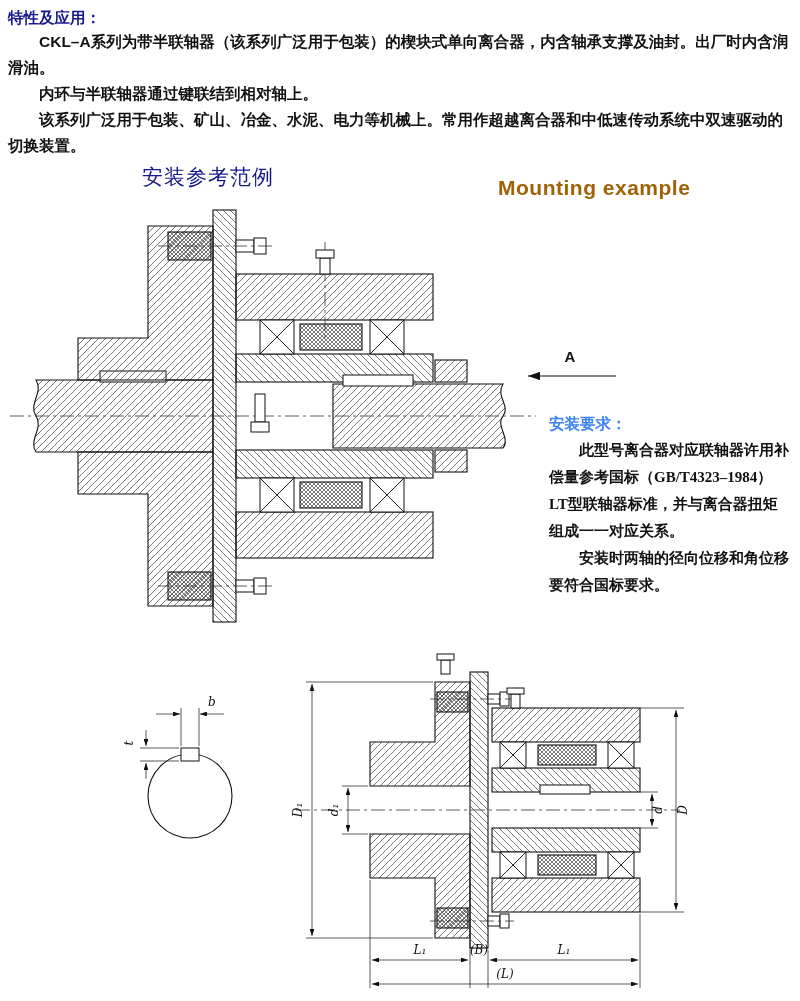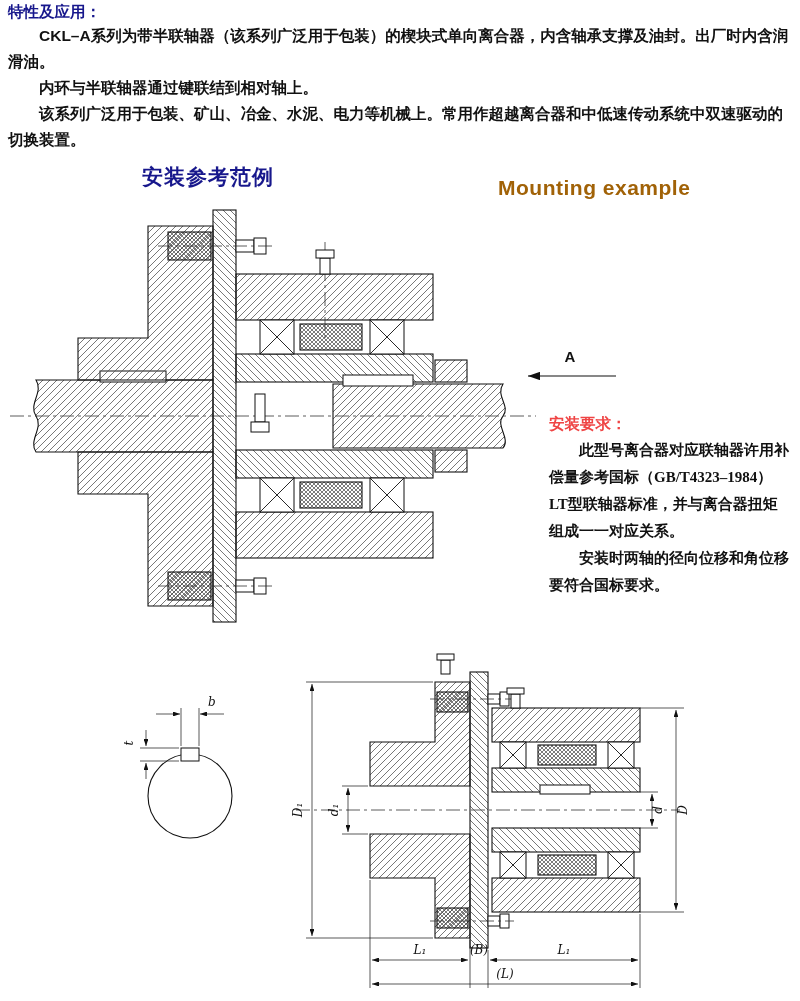--- a/index.html
+++ b/index.html
@@ -1,24 +1,24 @@
 <!DOCTYPE html>
 <html><head>
 <meta charset="utf-8">
 <style>
   html,body{margin:0;padding:0;background:#fff;}
   .page{position:relative;width:800px;height:1001px;background:#fff;overflow:hidden;
         font-family:"Liberation Sans",sans-serif;color:#1a1a1a;}
-  .intro{position:absolute;left:8px;top:2px;width:786px;}
+  .intro{position:absolute;left:8px;top:8px;width:786px;}
   .sec-title{margin:0;font-size:15.5px;font-weight:700;color:#17178c;}
   .para{margin:0;font-size:15.5px;line-height:26px;font-weight:600;text-indent:2em;color:#111;}
-  .h-zh{position:absolute;left:142px;top:163px;margin:0;font-size:21px;font-weight:700;color:#17178c;letter-spacing:1px;}
+  .h-zh{position:absolute;left:142px;top:163px;margin:0;font-size:21px;font-weight:400;color:#17178c;letter-spacing:1px;}
   .h-en{position:absolute;left:486px;top:164px;margin:12px;font-size:21px;font-weight:700;color:#a16207;letter-spacing:.5px;}
   .install{position:absolute;left:549px;top:414px;width:240px;}
-  .install-title{margin:0 0 2px 0;font-size:15.5px;font-weight:700;color:#ef4444;}
+  .install-title{margin:0 0 2px 0;font-size:15.5px;font-weight:700;color:#3b82f6;}
   .install .para{font-size:15px;line-height:27px;font-family:Liberation Serif, serif;}
   svg{position:absolute;overflow:visible;}
   .cl{stroke:#333;stroke-width:.8;fill:none;stroke-dasharray:14 4 3 4;}
   .thin{stroke:#111;stroke-width:.7;fill:none;}
   .ol{stroke:#111;stroke-width:1.1;}
   .dimt{font:italic 12px "DejaVu Serif",serif;fill:#111;}
   .alabel{font:600 15px "Liberation Sans",sans-serif;fill:#111;}
 </style>
 </head>
 <body>

